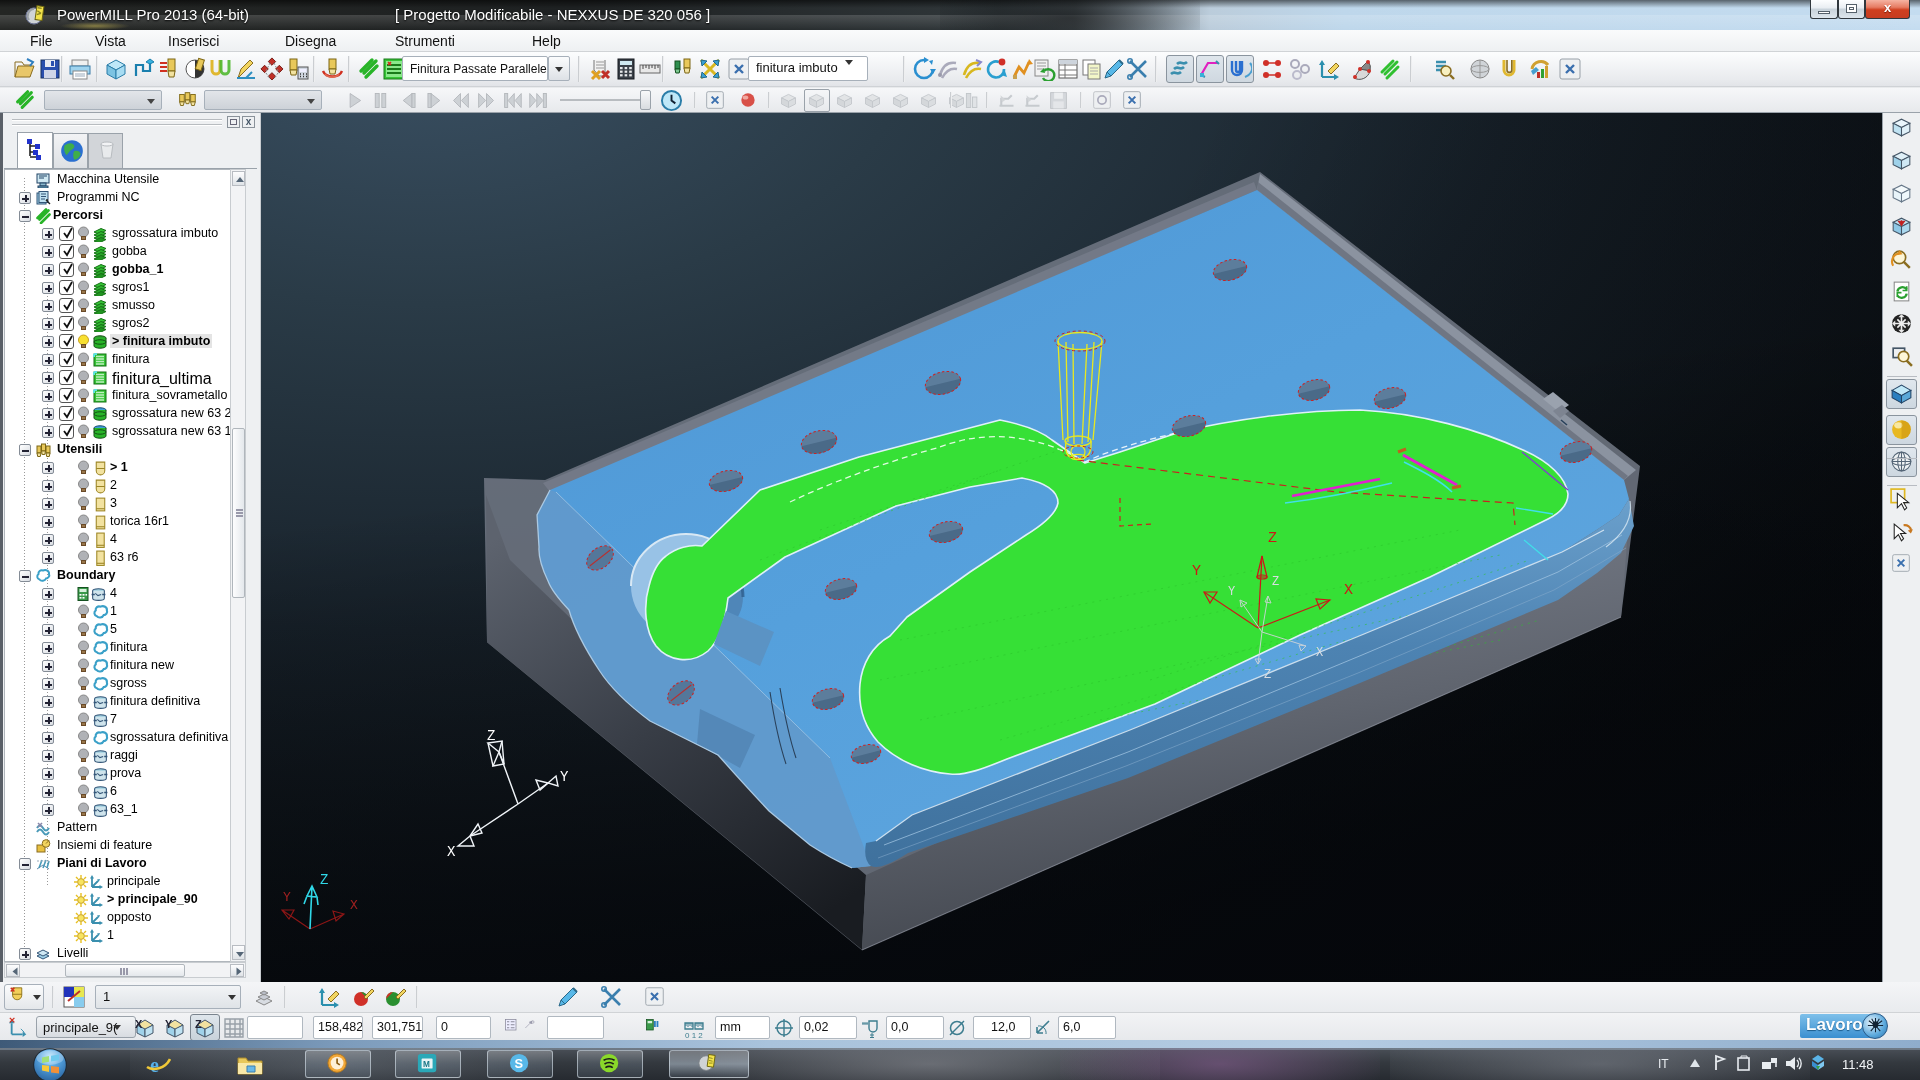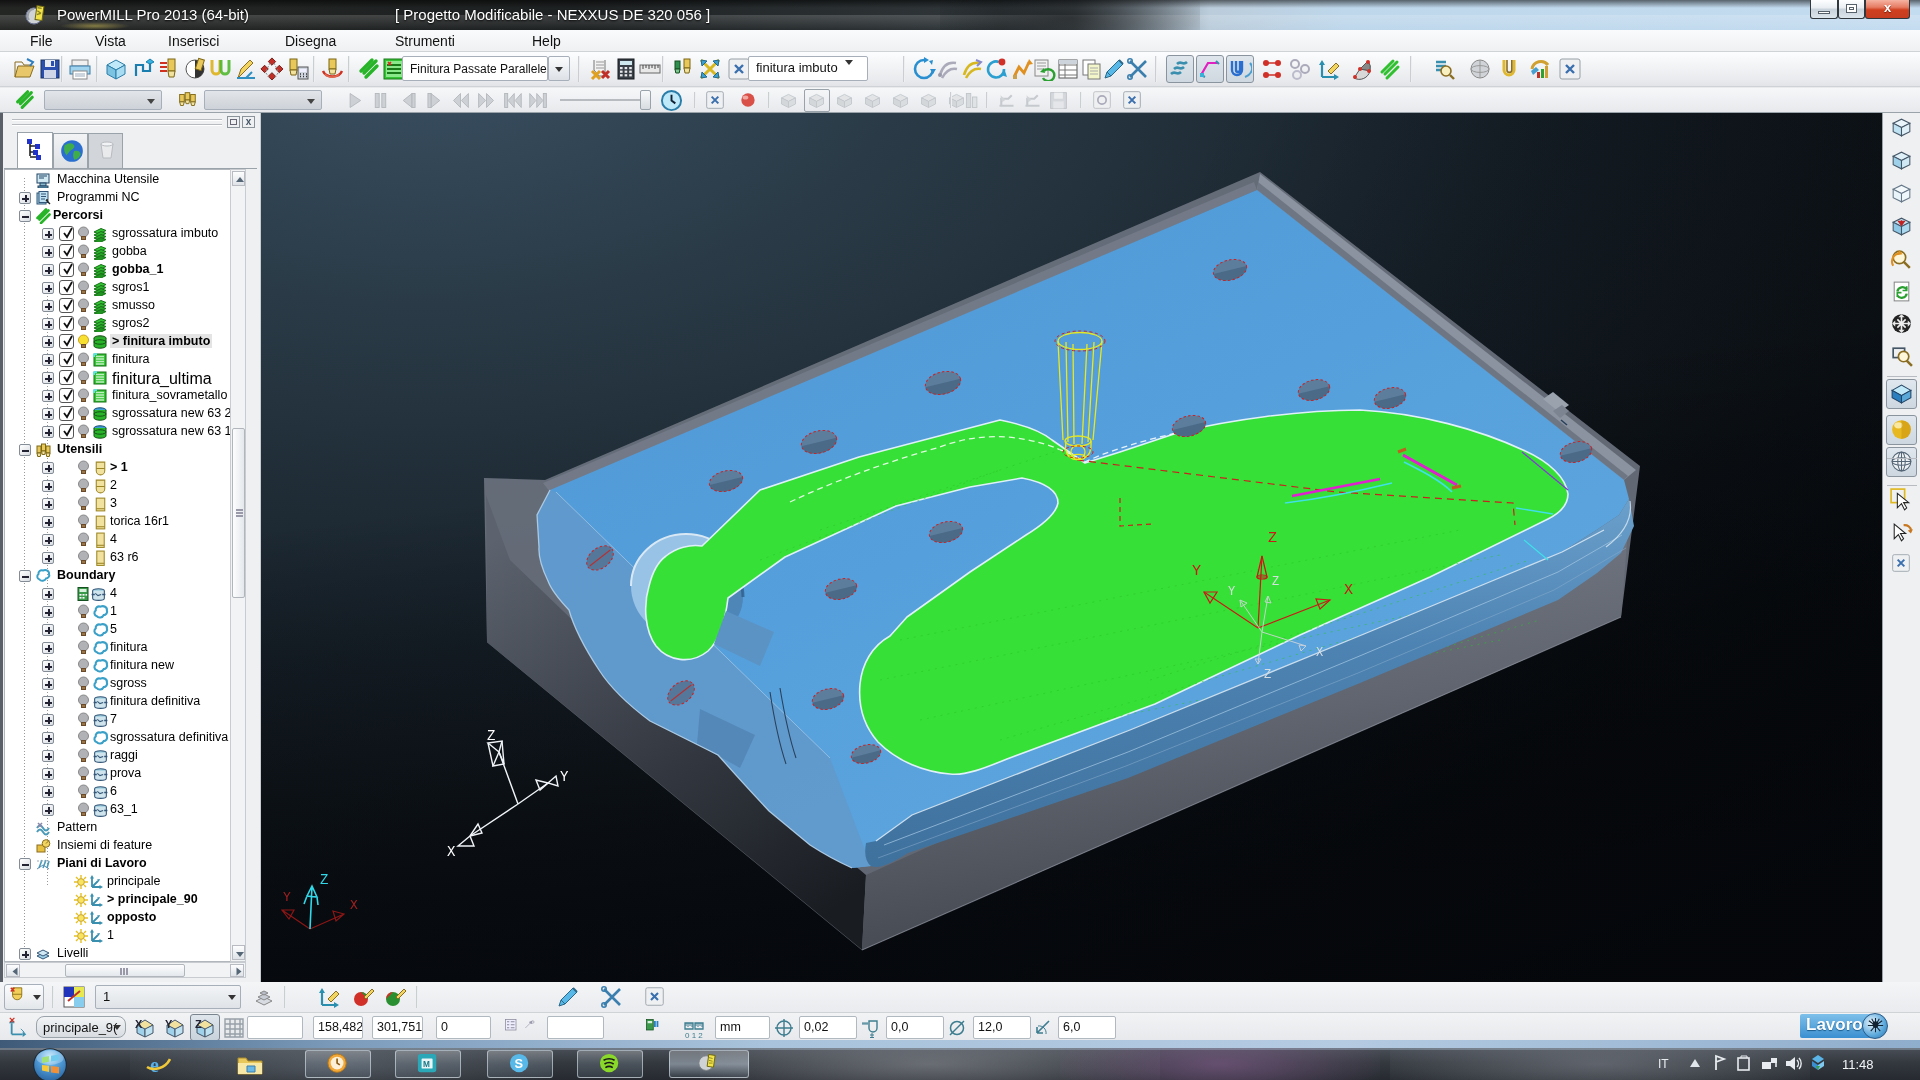--- a/index.html
+++ b/index.html
@@ -1034,21 +1034,21 @@
 <svg class="abs" style="left:68px;top:740px" width="16" height="16" viewBox="0 0 16 16">
         <circle cx="8" cy="8" r="3.4" fill="#f8e460" stroke="#c8a020"></circle>
         <g stroke="#e8c020" stroke-width="1.4">
           <path d="M8 1 v3 M8 12 v3 M1 8 h3 M12 8 h3 M3 3 l2 2 M11 11 l2 2 M13 3 l-2 2 M5 11 l-2 2"></path>
         </g>
       </svg>
 <svg class="abs" style="left:83px;top:740px" width="16" height="16" viewBox="0 0 16 16">
         <path d="M4 13 L4 3 M4 13 L13 13 M4 13 L10 7" stroke="#3a8fae" stroke-width="1.8" fill="none"></path>
         <path d="M4 1 l2 3.5 h-4 z M15 13 l-3.5 -2 v4 z M12 5 l-3 .5 1.8 2.4 z" fill="#3a8fae"></path>
       </svg>
-<span class="abs" style="left:102px;top:740px;font-size:12.5px;font-weight:bold;color:#000">opposto</span>
+<span class="abs" style="left:102px;top:740px;font-size:12.5px;font-weight:normal;color:#000">opposto</span>
 <svg class="abs" style="left:68px;top:758px" width="16" height="16" viewBox="0 0 16 16">
         <circle cx="8" cy="8" r="3.4" fill="#f8e460" stroke="#c8a020"></circle>
         <g stroke="#e8c020" stroke-width="1.4">
           <path d="M8 1 v3 M8 12 v3 M1 8 h3 M12 8 h3 M3 3 l2 2 M11 11 l2 2 M13 3 l-2 2 M5 11 l-2 2"></path>
         </g>
       </svg>
 <svg class="abs" style="left:83px;top:758px" width="16" height="16" viewBox="0 0 16 16">
         <path d="M4 13 L4 3 M4 13 L13 13 M4 13 L10 7" stroke="#3a8fae" stroke-width="1.8" fill="none"></path>
         <path d="M4 1 l2 3.5 h-4 z M15 13 l-3.5 -2 v4 z M12 5 l-3 .5 1.8 2.4 z" fill="#3a8fae"></path>
       </svg>
@@ -1440,21 +1440,21 @@
       <path d="M8 8 l8 8 m0 -8 l-8 8" stroke="#3a6fae" stroke-width="2.4"></path>
     </svg>
 </div>
 <div class="abs" style="left:0;top:1012px;width:1920px;height:28px;background:linear-gradient(180deg,#f2f3f5,#e7e9ec);border-top:1px solid #d0d3d6">
 <svg class="abs" style="left:8px;top:3px" width="22" height="22" viewBox="0 0 24 24">
       <path d="M4 20 V8 M4 20 H16" stroke="#3a8fae" stroke-width="2"></path>
       <path d="M4 4 l3 4 h-6 z M20 20 l-4 -3 v6 z" fill="#3a8fae"></path>
       <path d="M2 2 l5 5 m0 -5 l-5 5" stroke="#d03020" stroke-width="1.4"></path>
       <path d="M14 14 l4 4" stroke="#3a8fae"></path>
     </svg>
-<div class="abs" style="left:36px;top:3px;width:90px;height:22px;background:linear-gradient(180deg,#f2f4f6,#d8dce1);border:1px solid #9aa2aa;border-radius:8px;font-size:13px;padding:3px 0 0 6px;color:#111">principale_9(</div>
+<div class="abs" style="left:36px;top:3px;width:100px;height:22px;background:linear-gradient(180deg,#f2f4f6,#d8dce1);border:1px solid #9aa2aa;border-radius:3px;font-size:13px;padding:3px 0 0 6px;color:#111">principale_9(</div>
 <div class="abs" style="left:113px;top:12px">
       <div class="combo-arrow" style="position:static"></div>
     </div>
 <svg class="abs" style="left:133px;top:3px" width="24" height="24" viewBox="0 0 24 24">
       <path d="M4 9 L12 4 L20 9 L12 14 Z" fill="#f2e2a0" stroke="#456"></path>
       <path d="M4 9 v8 l8 4 v-8 z" fill="#9fd2ea" stroke="#456"></path>
       <path d="M20 9 v8 l-8 4 v-8 z" fill="#bfe2f2" stroke="#456"></path>
       <text x="2" y="12" font-size="11" font-weight="bold" fill="#223">X</text>
     </svg>
 <svg class="abs" style="left:163px;top:3px" width="24" height="24" viewBox="0 0 24 24">
@@ -1474,21 +1474,21 @@
       <path d="M3 3 h18 v18 h-18 z M3 8 h18 M3 13 h18 M3 18 h18 M8 3 v18 M13 3 v18 M18 3 v18" stroke="#98a0a8" fill="#e8eaec" stroke-width="1.4"></path>
     </svg>
 <div class="box" style="left:247px;top:3px;width:56px;height:23px;border-color:#b0b8c0;font-size:12.5px;padding-left:4px"></div>
 <div class="box" style="left:313px;top:3px;width:50px;height:23px;border-color:#b0b8c0;font-size:12.5px;padding-left:4px">158,482</div>
 <div class="box" style="left:372px;top:3px;width:51px;height:23px;border-color:#b0b8c0;font-size:12.5px;padding-left:4px">301,751</div>
 <div class="box" style="left:436px;top:3px;width:55px;height:23px;border-color:#b0b8c0;font-size:12.5px;padding-left:4px">0</div>
 <div class="box" style="left:547px;top:3px;width:57px;height:23px;border-color:#b0b8c0;font-size:12.5px;padding-left:4px"></div>
 <div class="box" style="left:715px;top:3px;width:55px;height:23px;border-color:#b0b8c0;font-size:12.5px;padding-left:4px">mm</div>
 <div class="box" style="left:799px;top:3px;width:58px;height:23px;border-color:#b0b8c0;font-size:12.5px;padding-left:4px">0,02</div>
 <div class="box" style="left:886px;top:3px;width:58px;height:23px;border-color:#b0b8c0;font-size:12.5px;padding-left:4px">0,0</div>
-<div class="box" style="left:973px;top:3px;width:58px;height:23px;border-color:#b0b8c0;font-size:12.5px;padding-left:4px">12,0</div>
+<div class="box" style="left:973px;top:3px;width:58px;height:23px;border-color:#b0b8c0;font-size:12.5px;padding-left:17px">12,0</div>
 <div class="box" style="left:1058px;top:3px;width:58px;height:23px;border-color:#b0b8c0;font-size:12.5px;padding-left:4px">6,0</div>
 <svg class="abs" style="left:504px;top:5px" width="18" height="18" viewBox="0 0 24 24">
       <rect x="2" y="2" width="14" height="14" fill="#eef" stroke="#889"></rect>
       <path d="M4 5 h3 M4 9 h3 M4 13 h3 M9 5 h5 M9 9 h5 M9 13 h5" stroke="#667"></path>
     </svg>
 <svg class="abs" style="left:524px;top:7px" width="16" height="16" viewBox="0 0 24 24">
       <path d="M2 12 l10 -10 M12 2 l-4 1 3 3 z" stroke="#99a" fill="#99a"></path>
       <circle cx="13" cy="3" r="2" fill="none" stroke="#99a"></circle>
     </svg>
 <svg class="abs" style="left:645px;top:5px" width="18" height="18" viewBox="0 0 24 24">

